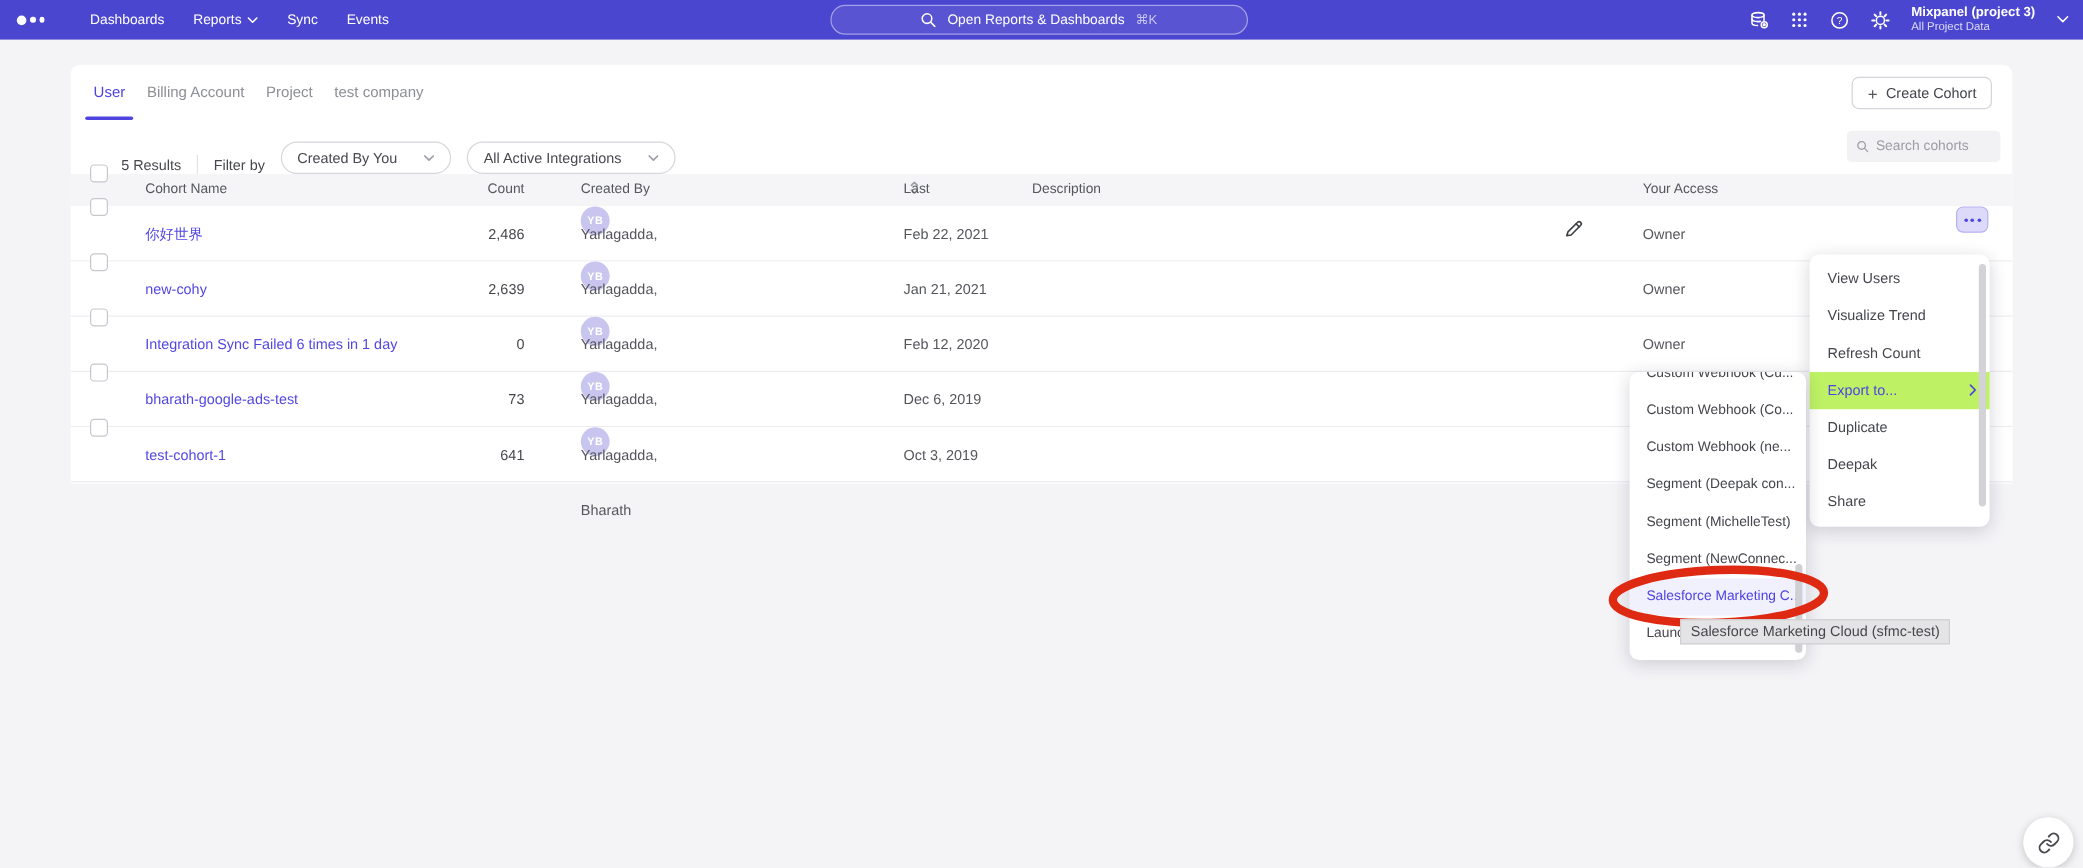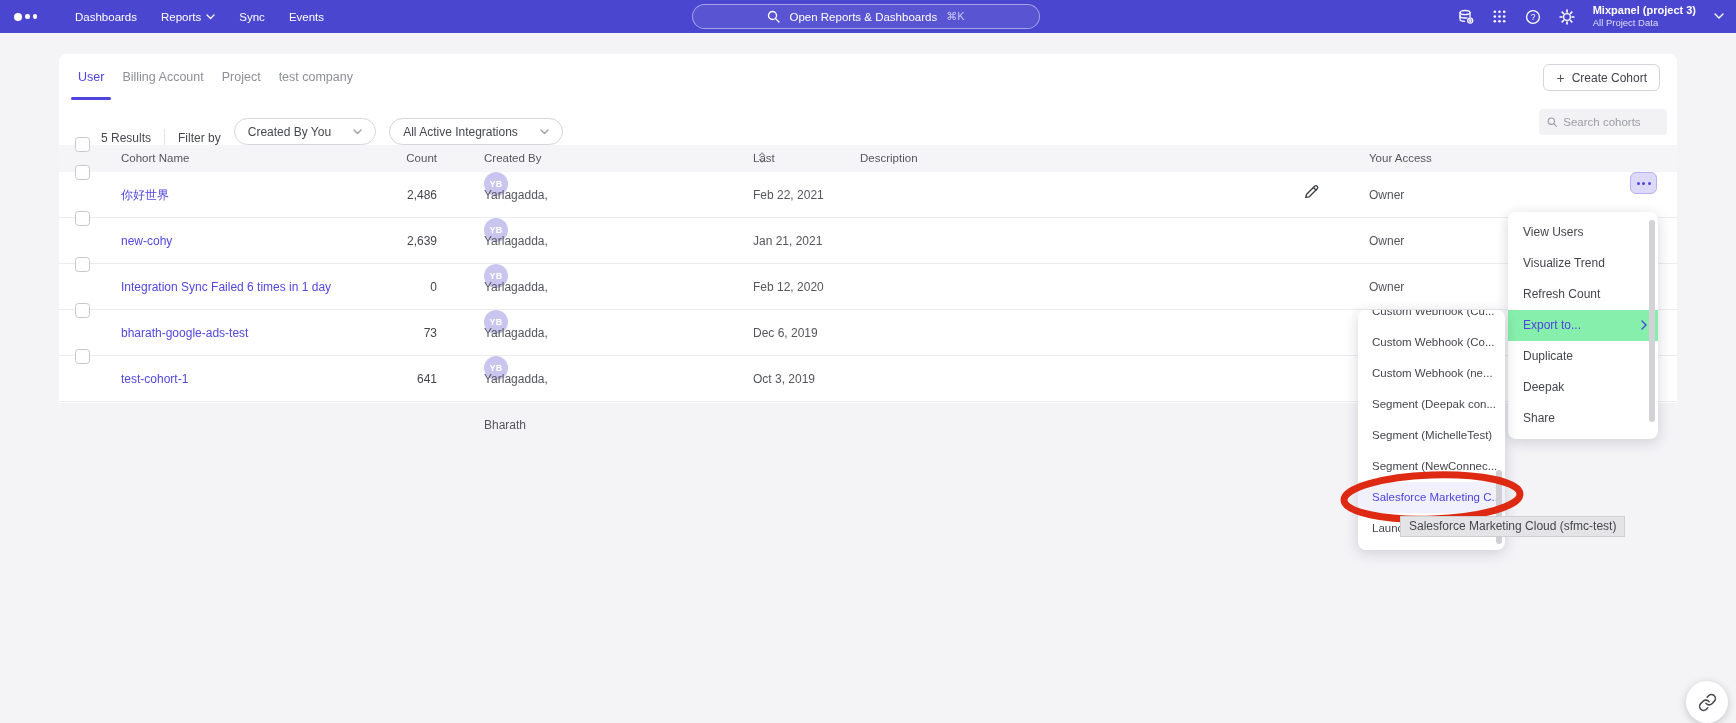--- a/index.html
+++ b/index.html
@@ -68,21 +68,21 @@
   .pencil { position:absolute; left:1244px; top:14px; cursor:pointer; }
   .dots-btn { position:absolute; left:1571px; top:12px; width:27px; height:22px; border-radius:6px;
     background:#dcdaf8; border:1px solid #b7b1f2; display:flex; align-items:center; justify-content:center; gap:2.5px; cursor:pointer; }
   .dots-btn i { width:3px; height:3px; border-radius:50%; background:#4f44e0; display:block; }
   .sort-ico { margin-left:5px; vertical-align:-1px; }
 
   
   .menu-main { position:absolute; left:1508px; top:212px; width:150px; background:#fff; border-radius:8px;
     box-shadow:0 3px 14px rgba(25,25,60,.18); padding:5px 0; z-index:40; }
   .menu-item { height:31px; line-height:31px; padding-left:15px; font-size:12px; color:#45464c; position:relative; cursor:pointer; white-space:nowrap; }
-  .menu-item.highlight { background:#86efac; color:#4f44e0; }
+  .menu-item.highlight { background:#bef264; color:#4f44e0; }
   .menu-item .chev { position:absolute; right:11px; top:10px; }
   .menu-scroll { position:absolute; right:3px; top:8px; width:6px; height:202px; background:#d2d2d7; border-radius:3px; cursor:pointer; }
 
   .submenu { position:absolute; left:1358px; top:310px; width:147px; height:240px; background:#fff; border-radius:8px;
     box-shadow:0 3px 14px rgba(25,25,60,.18); overflow:hidden; z-index:45; }
   .sub-item { height:31px; line-height:31px; padding-left:14px; font-size:11.5px; color:#45464c; white-space:nowrap; overflow:hidden; cursor:pointer; }
   .sub-item:first-child { margin-top:-14px; }
   .sub-item.highlight { background:#f1f0fd; color:#4f44e0; }
   .sub-scroll { position:absolute; right:3px; top:160px; width:6px; height:74px; background:#cfcfd4; border-radius:3px; cursor:pointer; }
 

